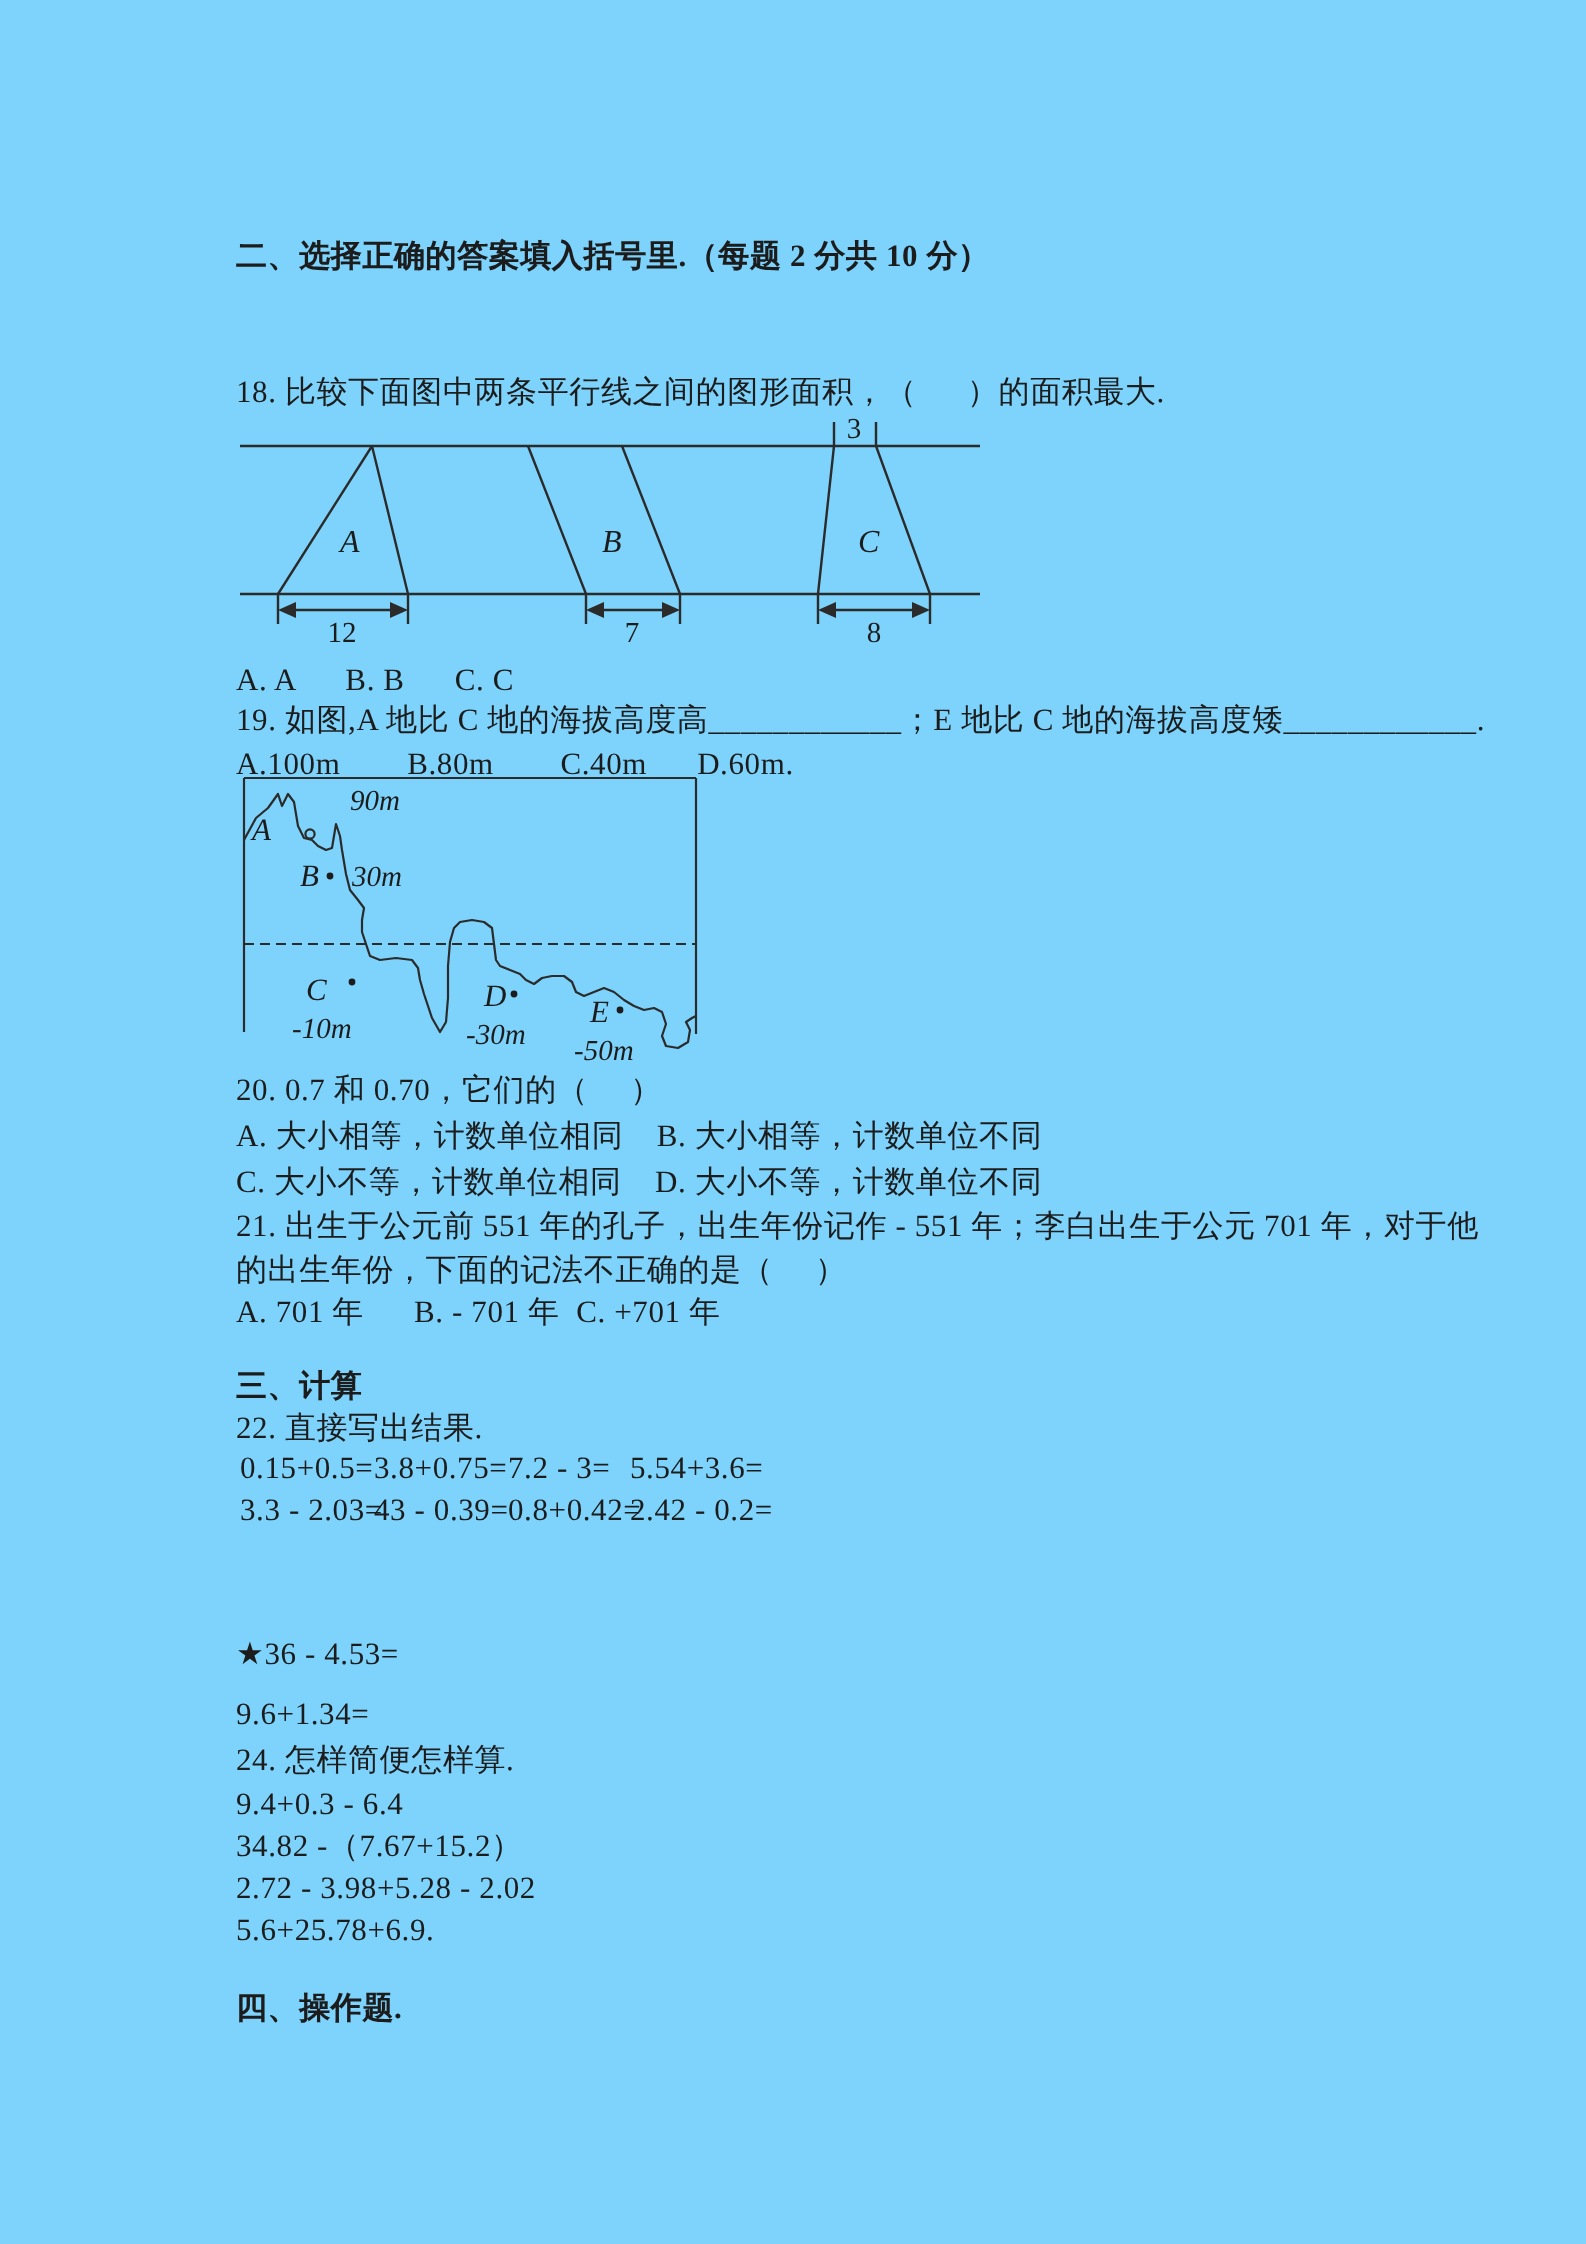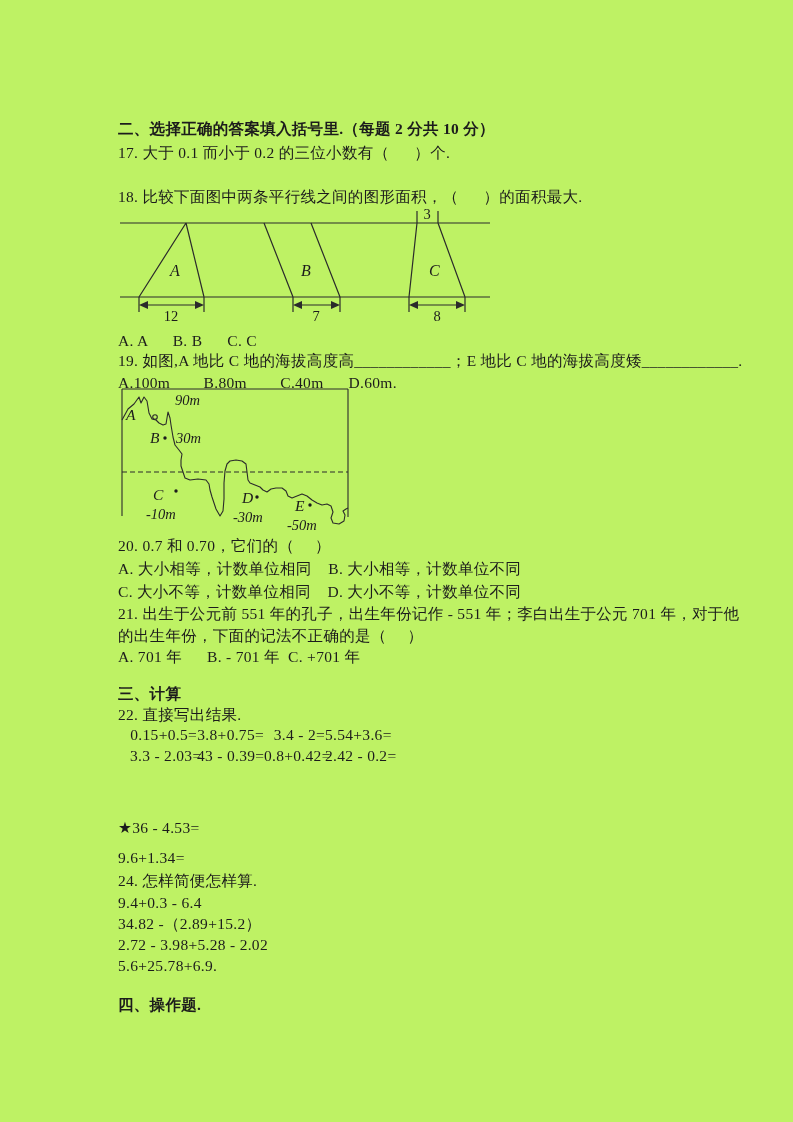--- a/index.html
+++ b/index.html
@@ -1,55 +1,54 @@
 <!DOCTYPE html>
 <html><head>
 <meta charset="utf-8">
 <style>
   html, body { margin: 0; padding: 0; background: #ffffff; }
   .page {
     position: relative;
     width: 793px;
     height: 1122px;
-    background: #bef264;
+    background: #7dd3fc;
     font-family: "Liberation Serif", "DejaVu Serif", serif;
     color: #1c1c1c;
     overflow: hidden;
   }
   .line {
     position: absolute;
     left: 118px;
     font-size: 15.5px;
     line-height: 19px;
     white-space: pre;
     letter-spacing: 0.3px;
   }
   .bold { font-weight: 700; }
-  .calc-row { position: absolute; left: 130px; display: flex; font-size: 15.5px; line-height: 19px; letter-spacing: 0.3px; text-align: right; }
+  .calc-row { position: absolute; left: 120px; display: flex; font-size: 15.5px; line-height: 19px; letter-spacing: 0.3px; }
   .calc-row span { white-space: pre; }
   .c1 { width: 67px; }
   .c2 { width: 67px; }
   .c3 { width: 61px; }
   svg.fig { position: absolute; overflow: visible; }
   svg text {
     font-family: "Liberation Serif", "DejaVu Serif", serif;
     fill: #1c1c1c;
   }
   .shape-label { font-style: italic; font-size: 16px; }
   .dim-label { font-size: 14.5px; }
   .elev-label { font-style: italic; font-size: 14.5px; }
   .pt-label { font-style: italic; font-size: 15.5px; }
 </style>
 </head>
 <body>
 
 <div class="page">
 
   <div class="line bold" style="top:119px">二、选择正确的答案填入括号里.（每题 2 分共 10 分）</div>
-  <div class="line" style="top:143px">17. 大于 0.1 而小于 0.2 的三位小数有（      ）个.</div>
   <div class="line" style="top:187px">18. 比较下面图中两条平行线之间的图形面积，（      ）的面积最大.</div>
 
   <svg class="fig" style="left:115px; top:202px" width="380" height="124" viewBox="0 0 380 124">
     <g stroke="#2b2b2b" stroke-width="1.2" fill="none">
 
       <line x1="5" y1="21" x2="375" y2="21"></line>
       <line x1="5" y1="95" x2="375" y2="95"></line>
 
       <path d="M71,21 L24,95 M71,21 L89,95"></path>
 
@@ -130,32 +129,32 @@
   <div class="line" style="top:582px">C. 大小不等，计数单位相同    D. 大小不等，计数单位不同</div>
   <div class="line" style="top:604px">21. 出生于公元前 551 年的孔子，出生年份记作 - 551 年；李白出生于公元 701 年，对于他</div>
   <div class="line" style="top:626px">的出生年份，下面的记法不正确的是（     ）</div>
   <div class="line" style="top:647px">A. 701 年      B. - 701 年  C. +701 年</div>
 
   <div class="line bold" style="top:684px">三、计算</div>
   <div class="line" style="top:705px">22. 直接写出结果.</div>
   <div class="calc-row" style="top:725px">
     <span class="c1">0.15+0.5=</span>
     <span class="c2">3.8+0.75=</span>
-    <span class="c3">3.4 - 2=</span>
+    <span class="c3">7.2 - 3=</span>
     <span>5.54+3.6=</span>
   </div>
   <div class="calc-row" style="top:746px">
     <span class="c1">3.3 - 2.03=</span>
     <span class="c2">43 - 0.39=</span>
     <span class="c3">0.8+0.42=</span>
     <span>2.42 - 0.2=</span>
   </div>
   <div class="line" style="top:818px">★36 - 4.53=</div>
   <div class="line" style="top:848px">9.6+1.34=</div>
   <div class="line" style="top:871px">24. 怎样简便怎样算.</div>
   <div class="line" style="top:893px">9.4+0.3 - 6.4</div>
-  <div class="line" style="top:914px">34.82 -（2.89+15.2）</div>
+  <div class="line" style="top:914px">34.82 -（7.67+15.2）</div>
   <div class="line" style="top:935px">2.72 - 3.98+5.28 - 2.02</div>
   <div class="line" style="top:956px">5.6+25.78+6.9.</div>
 
   <div class="line bold" style="top:995px">四、操作题.</div>
 
 </div>
 
 </body></html>

